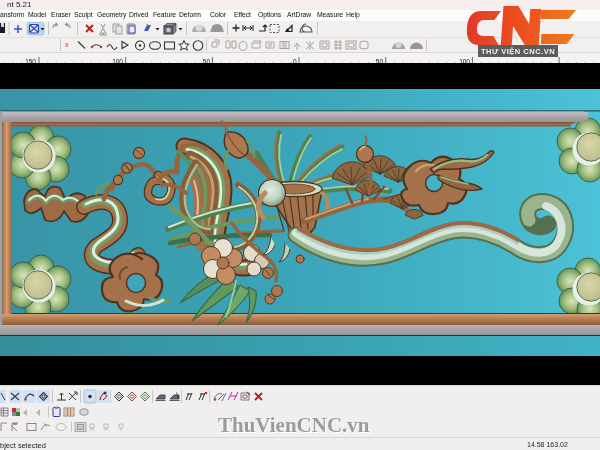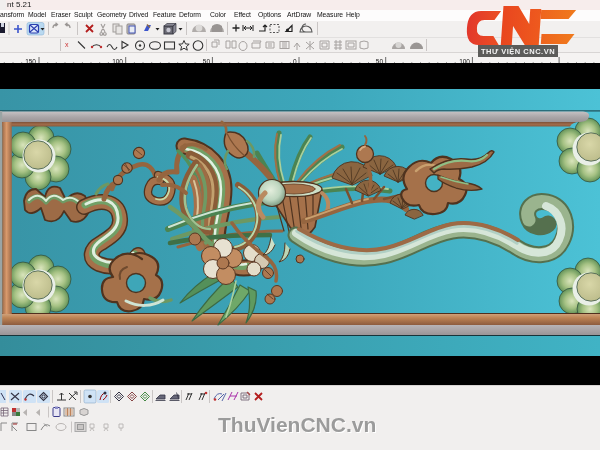--- a/index.html
+++ b/index.html
@@ -11,21 +11,21 @@
 .menubar{left:0;top:10px;width:600px;height:11px;background:#fdfcfc;font-size:6.8px;color:#111;letter-spacing:-0.05px;}
 .menubar span{position:absolute;top:1px;}
 .tb1{left:0;top:21px;width:600px;height:16px;background:#f2f0ef;}
 .tb2{left:0;top:37px;width:600px;height:15px;background:#f2f0ef;border-top:1px solid #e2e0df;}
 .ruler{left:0;top:52px;width:600px;height:11px;background:#f5f3f2;border-top:1px solid #d8d5d4;}
 .black1{left:0;top:63px;width:600px;height:26px;background:#000;}
 .canvas{left:0;top:89px;width:600px;height:267px;}
 .black2{left:0;top:356px;width:600px;height:29px;background:#000;}
 .btb{left:0;top:385px;width:600px;height:52px;background:#f1efee;}
 .statusbar{left:0;top:437px;width:600px;height:13px;background:#f1efee;border-top:1px solid #d8d5d4;font-size:7.5px;color:#222;}
-.wm{position:absolute;left:218px;top:413px;font-size:21px;font-weight:bold;color:#9b9b9b;text-shadow:1px 1px 0 #fff;letter-spacing:0px;}
+.wm{position:absolute;left:218px;top:413px;font-size:21px;font-weight:bold;color:#9b9b9b;text-shadow:1px 1px 0 #fff;letter-spacing:0px;font-family:Liberation Serif, serif;}
 .logo{position:absolute;right:16px;top:0px;width:140px;height:60px;}
 </style>
 </head>
 <body>
 <div id="app">
   <div class="abs titlebar">
       <span>nt 5.21</span>
     </div>
   <div class="abs menubar">
     <span style="left:0px">ansform</span>
@@ -598,20 +598,24 @@
       <rect x="71" y="0.5" width="1" height="11" fill="#c9c5c4"></rect>
       <rect x="75" y="1.5" width="11" height="9" fill="#d8d5d4" stroke="#aaa"></rect>
           <rect x="77.5" y="3.5" width="6" height="5" fill="#c8c5c4" stroke="#999"></rect>
       <g fill="none" stroke="#b8b4b2" stroke-width="0.9">
         <path d="M90,3 h4 v4 h-4 z m2,4 l2,3 m-4,0 l2,-3"></path>
         <path d="M104,3 h4 v4 h-4 z m2,4 l2,3 m-4,0 l2,-3"></path>
         <path d="M119,3 h4 v4 h-4 z m2,4 v3"></path>
       </g>
     </g>
   </svg></div>
+  <div class="abs statusbar">
+      <span style="position:absolute;left:0;top:3px">bject selected</span>
+      <span style="position:absolute;left:527px;top:3px;font-size:7px">14.58 163.02</span>
+    </div>
   <div class="wm">ThuVienCNC.vn</div>
   <div class="logo" id="logo"><svg width="140" height="60" viewBox="0 0 140 60">
     <defs>
       <linearGradient id="lg1" x1="0" y1="0" x2="1" y2="0">
         <stop offset="0" stop-color="#e2372b"></stop>
             <stop offset="1" stop-color="#eb4f24"></stop>
       </linearGradient>
       <linearGradient id="lg2" x1="0" y1="0" x2="1" y2="0">
         <stop offset="0" stop-color="#e9461f"></stop>
             <stop offset="1" stop-color="#ee5a1e"></stop>

